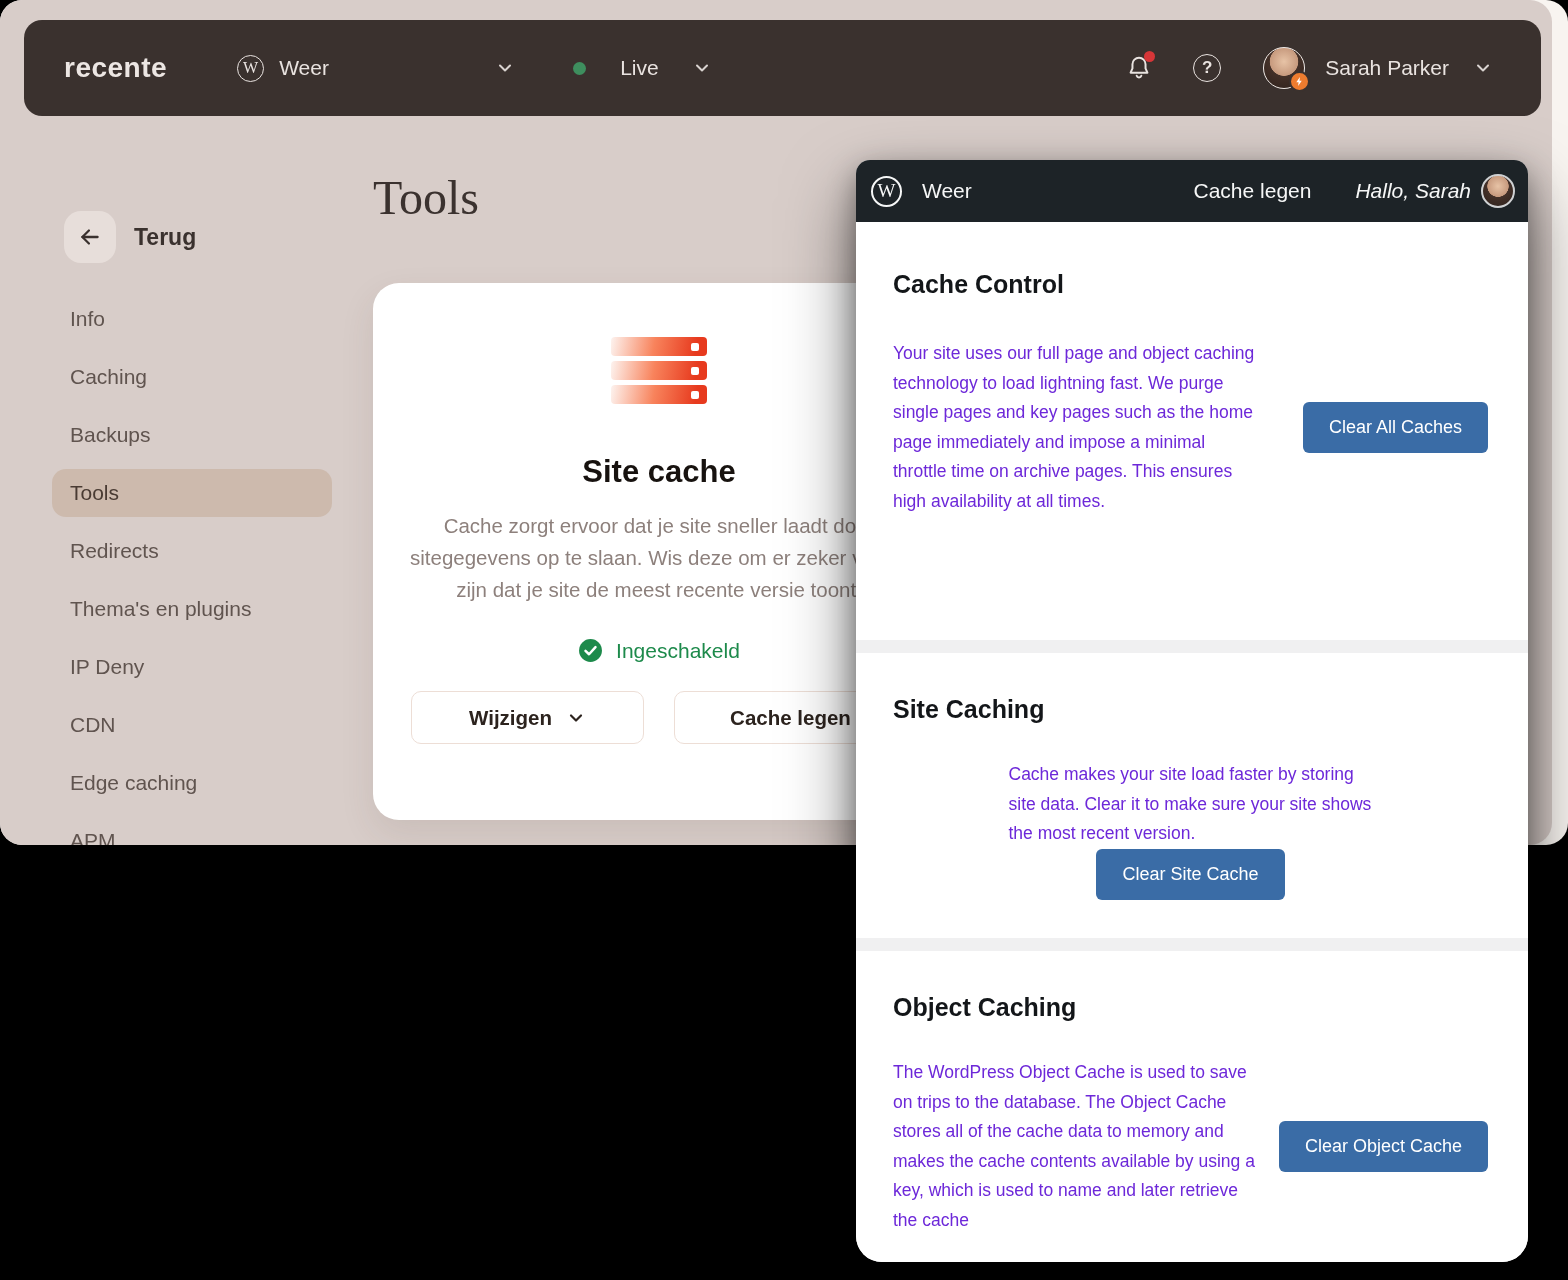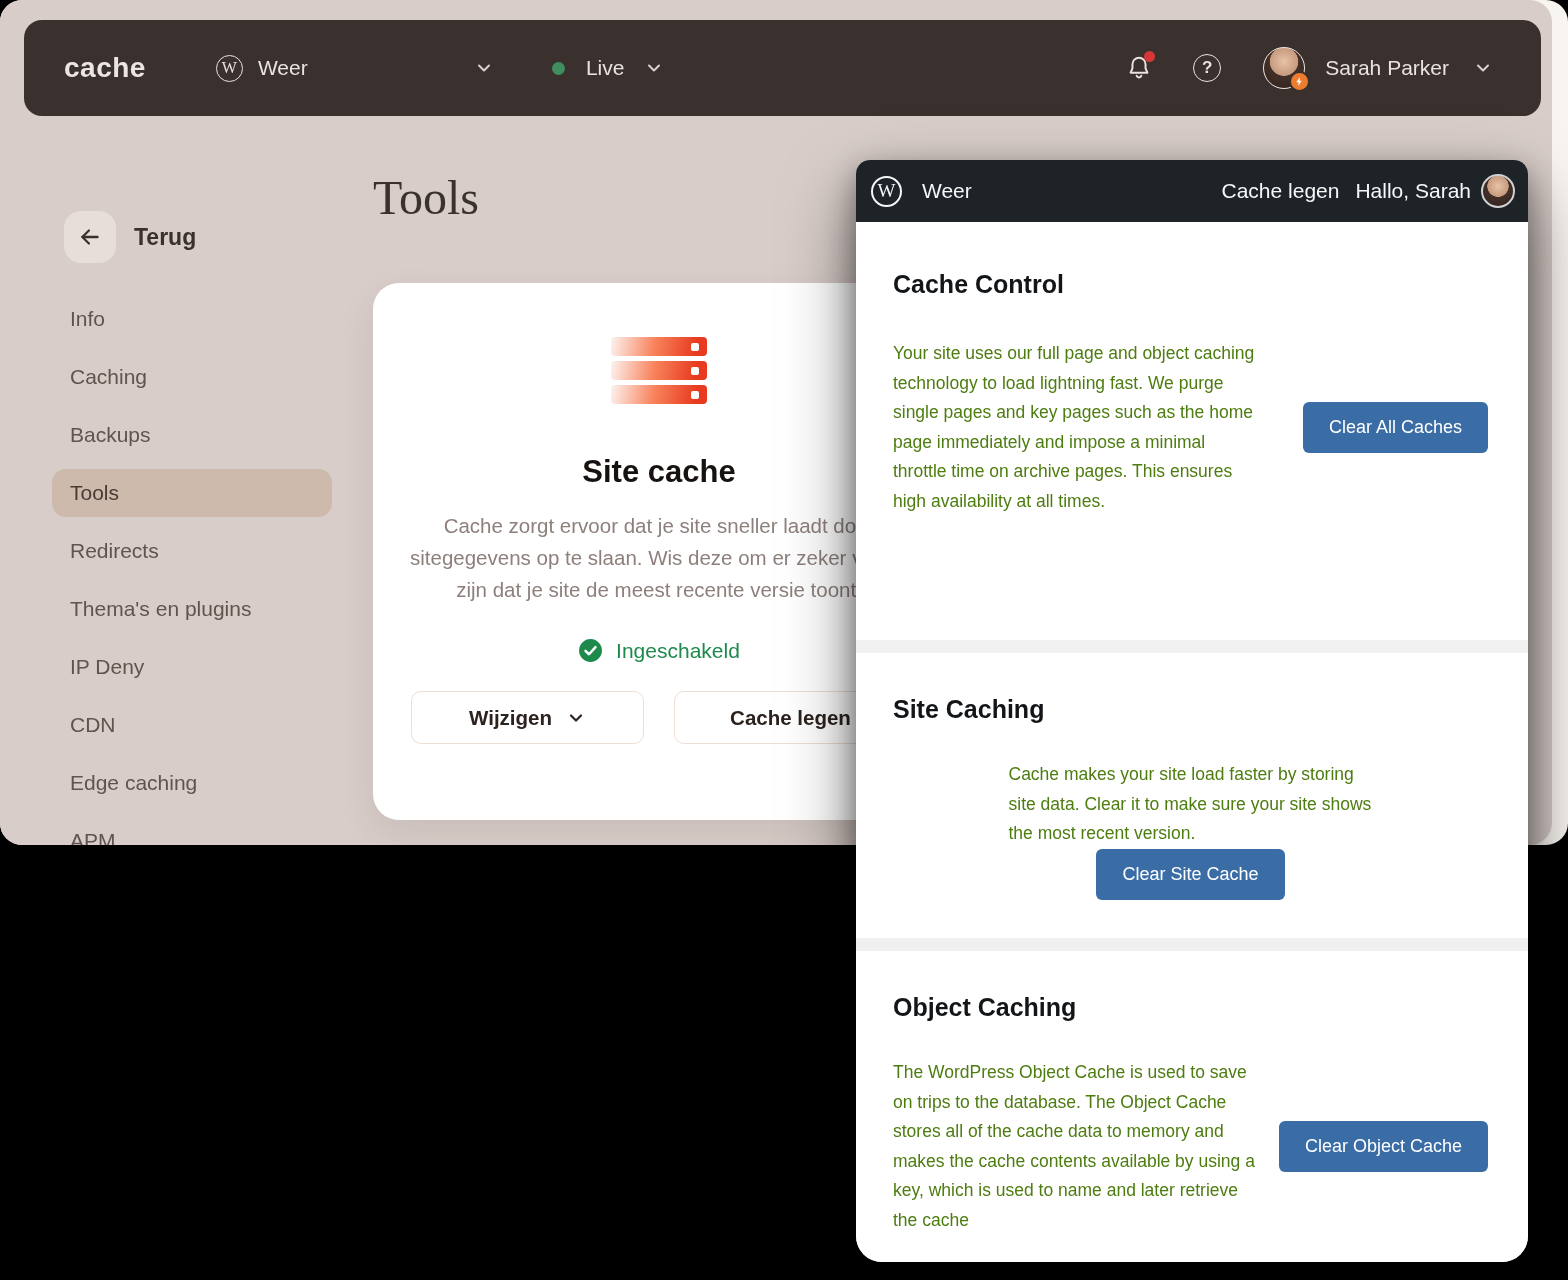--- a/index.html
+++ b/index.html
@@ -14,21 +14,21 @@
   .app { position:absolute; left:0; top:0; width:1552px; height:845px; background:#d8cdc9; border-radius:22px; overflow:hidden; }
 
   
   .topbar { position:absolute; left:24px; top:20px; width:1517px; height:96px; background:#3a312e; border-radius:18px; display:flex; align-items:center; color:#e9e3e0; }
   .brand { margin-left:40px; font-size:28px; font-weight:700; letter-spacing:.5px; color:#ece6e3; cursor:pointer; }
   .switcher { margin-left:70px; width:278px; display:flex; align-items:center; cursor:pointer; }
   .wp-badge { width:27px; height:27px; border:1.7px solid #e9e3e0; border-radius:50%; display:flex; align-items:center; justify-content:center; font-family:"Liberation Serif", serif; font-size:16px; line-height:1; color:#e9e3e0; flex:none; }
   .switcher-label { margin-left:15px; font-size:21px; }
   .chev { width:20px; height:20px; flex:none; }
   .switcher .chev { margin-left:auto; }
-  .env { margin-left:58px; display:flex; align-items:center; cursor:pointer; }
+  .env { margin-left:58px; display:flex; align-items:center; cursor:pointer;gap:13px; }
   .env-dot { width:13px; height:13px; border-radius:50%; background:#3e8e5e; }
   .env-label { margin-left:21px; font-size:21px; }
   .env .chev { margin-left:20px; }
   .topbar-right { margin-left:auto; margin-right:48px; display:flex; align-items:center; }
   .bell-wrap { position:relative; width:28px; height:28px; cursor:pointer; }
   .bell-dot { position:absolute; right:-2px; top:-3px; width:11px; height:11px; border-radius:50%; background:#d63638; }
   .help { margin-left:40px; width:28px; height:28px; border:1.9px solid #e9e3e0; border-radius:50%; display:flex; align-items:center; justify-content:center; font-size:17px; font-weight:700; cursor:pointer; }
   .avatar { border-radius:50%; background:radial-gradient(circle at 50% 34%, #e7c3a6 0%, #c79a7e 42%, #433028 44%, #2e211c 100%); }
   .topbar-avatar { position:relative; margin-left:42px; width:42px; height:42px; border:1.5px solid #efe9e6; cursor:pointer; }
   .bolt-badge { position:absolute; right:-6px; bottom:-4px; width:21px; height:21px; border-radius:50%; background:#ed7c2f; border:2px solid #3a312e; display:flex; align-items:center; justify-content:center; }
@@ -56,45 +56,45 @@
   .card-buttons { margin-top:28px; display:flex; justify-content:center; gap:30px; }
   .btn-outline { width:233px; height:53px; background:#fff; border:1.5px solid #edded6; border-radius:10px; font-family:inherit; font-size:20.5px; font-weight:700; color:#2c231e; display:flex; align-items:center; justify-content:center; gap:14px; cursor:pointer; }
 
   
   .panel { position:absolute; left:856px; top:160px; width:672px; height:1102px; z-index:10; border-radius:14px 14px 26px 26px; overflow:hidden; background:#f0f0f1; box-shadow:0 34px 70px rgba(0,0,0,.55), 0 10px 28px rgba(0,0,0,.35); }
   .panel-header { height:62px; background:#1d2327; display:flex; align-items:center; color:#f6f7f7; }
   .panel-wp { margin-left:15px; width:31px; height:31px; border:2px solid #f6f7f7; border-radius:50%; display:flex; align-items:center; justify-content:center; font-family:"Liberation Serif", serif; font-size:19px; color:#f6f7f7; flex:none; }
   .panel-site { margin-left:20px; font-size:21px; }
   .panel-header-right { margin-left:auto; display:flex; align-items:center; }
   .panel-clear-link { font-size:21px; cursor:pointer; }
-  .panel-greeting { margin-left:16px; font-size:21px; cursor:pointer; }
+  .panel-greeting { margin-left:44px; font-size:21px; cursor:pointer;font-style:italic; }
   .panel-avatar { margin-left:10px; margin-right:13px; width:34px; height:34px; border:2px solid #cfd1d3; cursor:pointer; }
   .panel-body { height:1040px; }
   .panel-section { background:#fff; padding:48px 40px 0 37px; margin-bottom:13px; }
   .sec-1 { height:418px; }
   .sec-2 { height:285px; padding-top:42px; }
   .sec-3 { height:311px; padding-top:42px; margin-bottom:0; }
   .sec-title { font-size:25px; font-weight:700; color:#131619; }
   .sec-row { display:flex; align-items:center; justify-content:space-between; margin-top:40px; }
-  .sec-text { width:364px; font-size:17.5px; line-height:29.5px; color:#4d7c0f; }
+  .sec-text { width:364px; font-size:17.5px; line-height:29.5px; color:#6d28d9; }
   .btn-primary { background:#3a6ca6; color:#fff; border:none; border-radius:6px; font-family:inherit; font-size:18px; padding:15px 26px; white-space:nowrap; cursor:pointer; }
 
   svg { display:block; }
 </style>
 </head>
 <body>
 
 <div class="canvas">
 
   <div class="cream"></div>
 
   <div class="app">
 
     <header class="topbar">
-      <div class="brand">cache</div>
+      <div class="brand">recente</div>
 
       <div class="switcher">
         <span class="wp-badge">W</span>
         <span class="switcher-label">Weer</span>
         <svg class="chev" viewBox="0 0 24 24" fill="none" stroke="#d9d3d0" stroke-width="2.4" stroke-linecap="round" stroke-linejoin="round">
             <polyline points="6 9 12 15 18 9"></polyline>
           </svg>
       </div>
 
       <div class="env">

